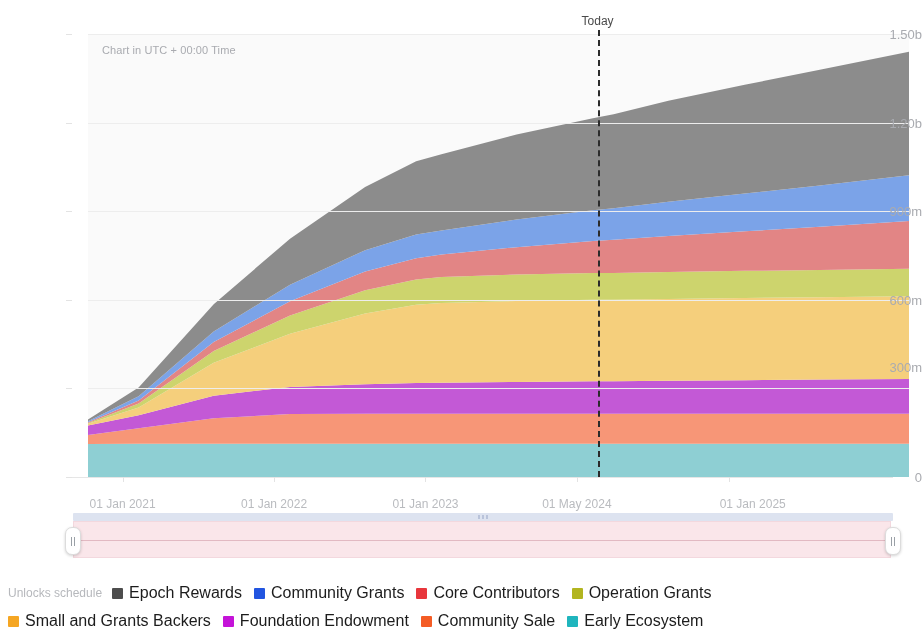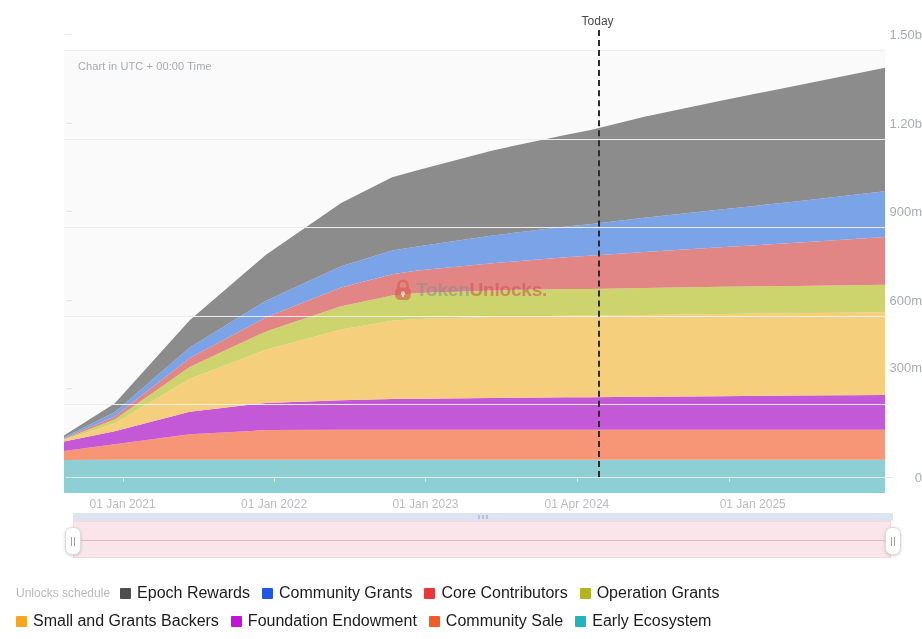--- a/index.html
+++ b/index.html
@@ -24,27 +24,26 @@
 
   
   .plot-wrap {
     position: absolute;
     left: 0; top: 0;
     width: 922px;
     height: 500px;
   }
   .plot-area {
     position: absolute;
-    left: 64px;
+    left: 88px;
     top: 34px;
     width: 821px;
     height: 443px;
     background: #fafafa;
     overflow: hidden;
-    margin-top: 16px;
   }
   .gridline {
     position: absolute;
     left: 0;
     width: 100%;
     height: 1px;
     background: #ededed;
   }
   .axis-note {
     position: absolute;
@@ -201,21 +200,21 @@
     background:
       linear-gradient(to right, #9aa0a6 0 1px, transparent 1px 3px, #9aa0a6 3px 4px);
   }
 
   
   .legend {
     position: absolute;
     left: 0;
     top: 584px;
     width: 922px;
-    padding: 0 16px;
+    padding: 0 8px;
     box-sizing: border-box;
     display: flex;
     flex-wrap: wrap;
     align-items: center;
   }
   .legend-title {
     font-size: 12px;
     color: #b6b8bc;
     margin: 0 10px 10px 0;
     white-space: nowrap;
@@ -263,51 +262,41 @@
           <path d="M0.00 391.61 L50.61 381.28 L125.70 361.78 L202.03 352.92 L277.12 350.27 L328.15 349.08 L353.46 348.79 L428.55 347.90 L504.88 347.31 L525.62 347.31 L580.38 346.72 L656.72 346.13 L731.81 345.54 L821.00 344.95 L821.00 379.80 L731.81 379.80 L656.72 379.80 L580.38 379.80 L525.62 379.80 L504.88 379.80 L428.55 379.80 L353.46 379.80 L328.15 379.80 L277.12 379.80 L202.03 380.09 L125.70 384.23 L50.61 394.27 L0.00 401.06 Z" fill="#c359d6"></path>
           <path d="M0.00 389.84 L50.61 373.60 L125.70 328.71 L202.03 299.76 L277.12 279.39 L328.15 270.82 L353.46 269.05 L428.55 266.98 L504.88 265.80 L525.62 265.80 L580.38 264.91 L656.72 264.03 L731.81 263.14 L821.00 262.26 L821.00 344.95 L731.81 345.54 L656.72 346.13 L580.38 346.72 L525.62 347.31 L504.88 347.31 L428.55 347.90 L353.46 348.79 L328.15 349.08 L277.12 350.27 L202.03 352.92 L125.70 361.78 L50.61 381.28 L0.00 391.61 Z" fill="#f5cf7c"></path>
           <path d="M0.00 388.95 L50.61 369.46 L125.70 316.89 L202.03 281.45 L277.12 256.35 L328.15 245.42 L353.46 243.06 L428.55 240.40 L504.88 238.92 L525.62 238.92 L580.38 238.04 L656.72 236.86 L731.81 235.97 L821.00 234.79 L821.00 262.26 L731.81 263.14 L656.72 264.03 L580.38 264.91 L525.62 265.80 L504.88 265.80 L428.55 266.98 L353.46 269.05 L328.15 270.82 L277.12 279.39 L202.03 299.76 L125.70 328.71 L50.61 373.60 L0.00 389.84 Z" fill="#cdd46d"></path>
           <path d="M0.00 388.36 L50.61 366.51 L125.70 308.03 L202.03 267.28 L277.12 237.45 L328.15 224.16 L353.46 220.61 L428.55 213.23 L504.88 207.03 L525.62 205.85 L580.38 202.01 L656.72 197.28 L731.81 192.85 L821.00 186.95 L821.00 234.79 L731.81 235.97 L656.72 236.86 L580.38 238.04 L525.62 238.92 L504.88 238.92 L428.55 240.40 L353.46 243.06 L328.15 245.42 L277.12 256.35 L202.03 281.45 L125.70 316.89 L50.61 369.46 L0.00 388.95 Z" fill="#e28585"></path>
           <path d="M0.00 387.18 L50.61 362.37 L125.70 297.40 L202.03 250.74 L277.12 216.18 L328.15 200.53 L353.46 196.40 L428.55 185.47 L504.88 176.31 L525.62 174.25 L580.38 167.75 L656.72 159.48 L731.81 151.51 L821.00 141.17 L821.00 186.95 L731.81 192.85 L656.72 197.28 L580.38 202.01 L525.62 205.85 L504.88 207.03 L428.55 213.23 L353.46 220.61 L328.15 224.16 L277.12 237.45 L202.03 267.28 L125.70 308.03 L50.61 366.51 L0.00 388.36 Z" fill="#7ba3e8"></path>
           <path d="M0.00 385.41 L50.61 353.51 L125.70 270.23 L202.03 204.67 L277.12 152.98 L328.15 127.29 L353.46 120.20 L428.55 100.41 L504.88 84.17 L525.62 80.33 L580.38 66.75 L656.72 50.80 L731.81 35.74 L821.00 17.72 L821.00 141.17 L731.81 151.51 L656.72 159.48 L580.38 167.75 L525.62 174.25 L504.88 176.31 L428.55 185.47 L353.46 196.40 L328.15 200.53 L277.12 216.18 L202.03 250.74 L125.70 297.40 L50.61 362.37 L0.00 387.18 Z" fill="#8c8c8c"></path>
         </svg>
       
     </div>
 
-    <div class="watermark">
-      <svg class="wm-lock" width="20" height="22" viewBox="0 0 20 22">
-        <path d="M5.5 9 V6.2 a4.5 4.5 0 0 1 9 0 V9" fill="none" stroke="#d4534f" stroke-width="2.6"></path>
-        <rect x="2.2" y="8.6" width="15.6" height="12.4" rx="4.2" fill="#d4534f"></rect>
-        <circle cx="10" cy="14.4" r="2.1" fill="#fdf2f1"></circle>
-        <rect x="9.1" y="14.4" width="1.8" height="3.6" fill="#fdf2f1"></rect>
-      </svg>
-      <span class="wm-token">Token</span>
-        <span class="wm-unlocks">Unlocks.</span>
-    </div>
 
     <div class="x-axis-line"></div>
   <div class="y-label" style="top: 34px;">1.50b</div>
       <div class="y-tick" style="top: 34px;"></div>
       <div class="y-label" style="top: 122.6px;">1.20b</div>
       <div class="y-tick" style="top: 122.6px;"></div>
       <div class="y-label" style="top: 211.2px;">900m</div>
       <div class="y-tick" style="top: 211.2px;"></div>
       <div class="y-label" style="top: 299.8px;">600m</div>
       <div class="y-tick" style="top: 299.8px;"></div>
       <div class="y-label" style="top: 367px;">300m</div>
       <div class="y-tick" style="top: 388.4px;"></div>
       <div class="y-label" style="top: 477px;">0</div>
       <div class="y-tick" style="top: 477px;"></div>
       <div class="x-label" style="left: 122.612px;">01 Jan 2021</div>
       <div class="x-tickmark" style="left: 122.612px;"></div>
       <div class="x-label" style="left: 274.035px;">01 Jan 2022</div>
       <div class="x-tickmark" style="left: 274.035px;"></div>
       <div class="x-label" style="left: 425.457px;">01 Jan 2023</div>
       <div class="x-tickmark" style="left: 425.457px;"></div>
-      <div class="x-label" style="left: 576.88px;">01 Apr 2024</div>
+      <div class="x-label" style="left: 576.88px;">01 May 2024</div>
       <div class="x-tickmark" style="left: 576.88px;"></div>
       <div class="x-label" style="left: 728.717px; margin-left: 24px;">01 Jan 2025</div>
       <div class="x-tickmark" style="left: 728.717px;"></div>
       <div class="today-line" style="left: 597.623px;"></div>
       <div class="today-label" style="left: 597.623px;">Today</div>
     </div>
 
   <div class="range-slider">
     <div class="range-track-top">
       <div class="range-grip-top"></div>

